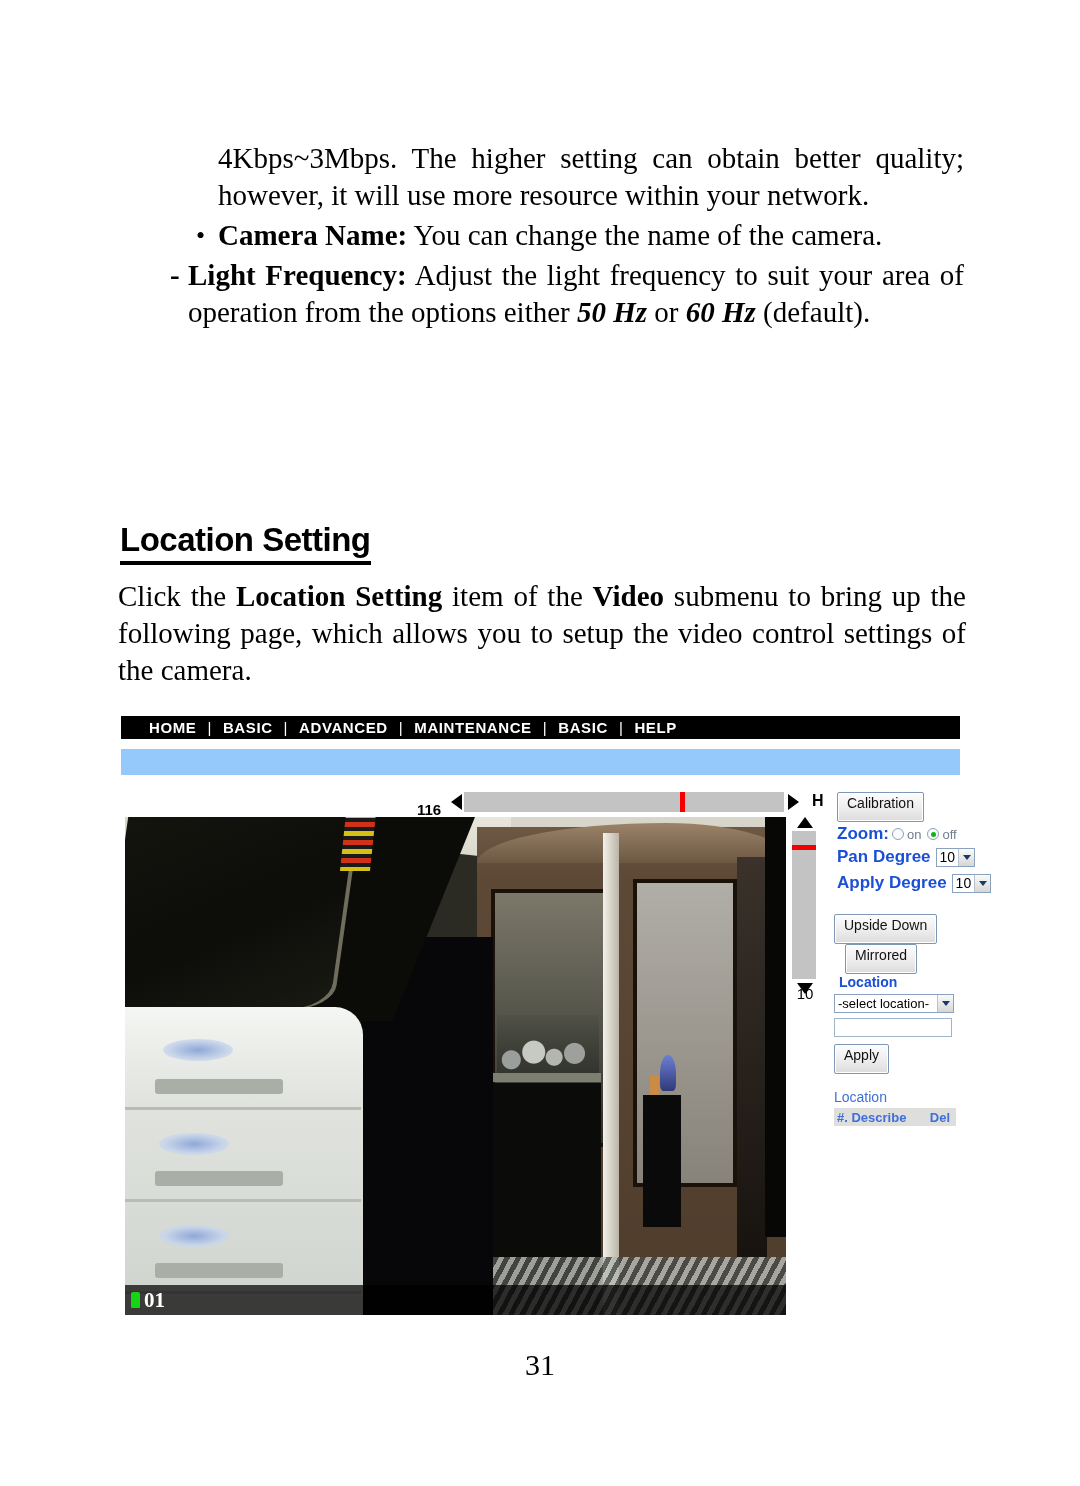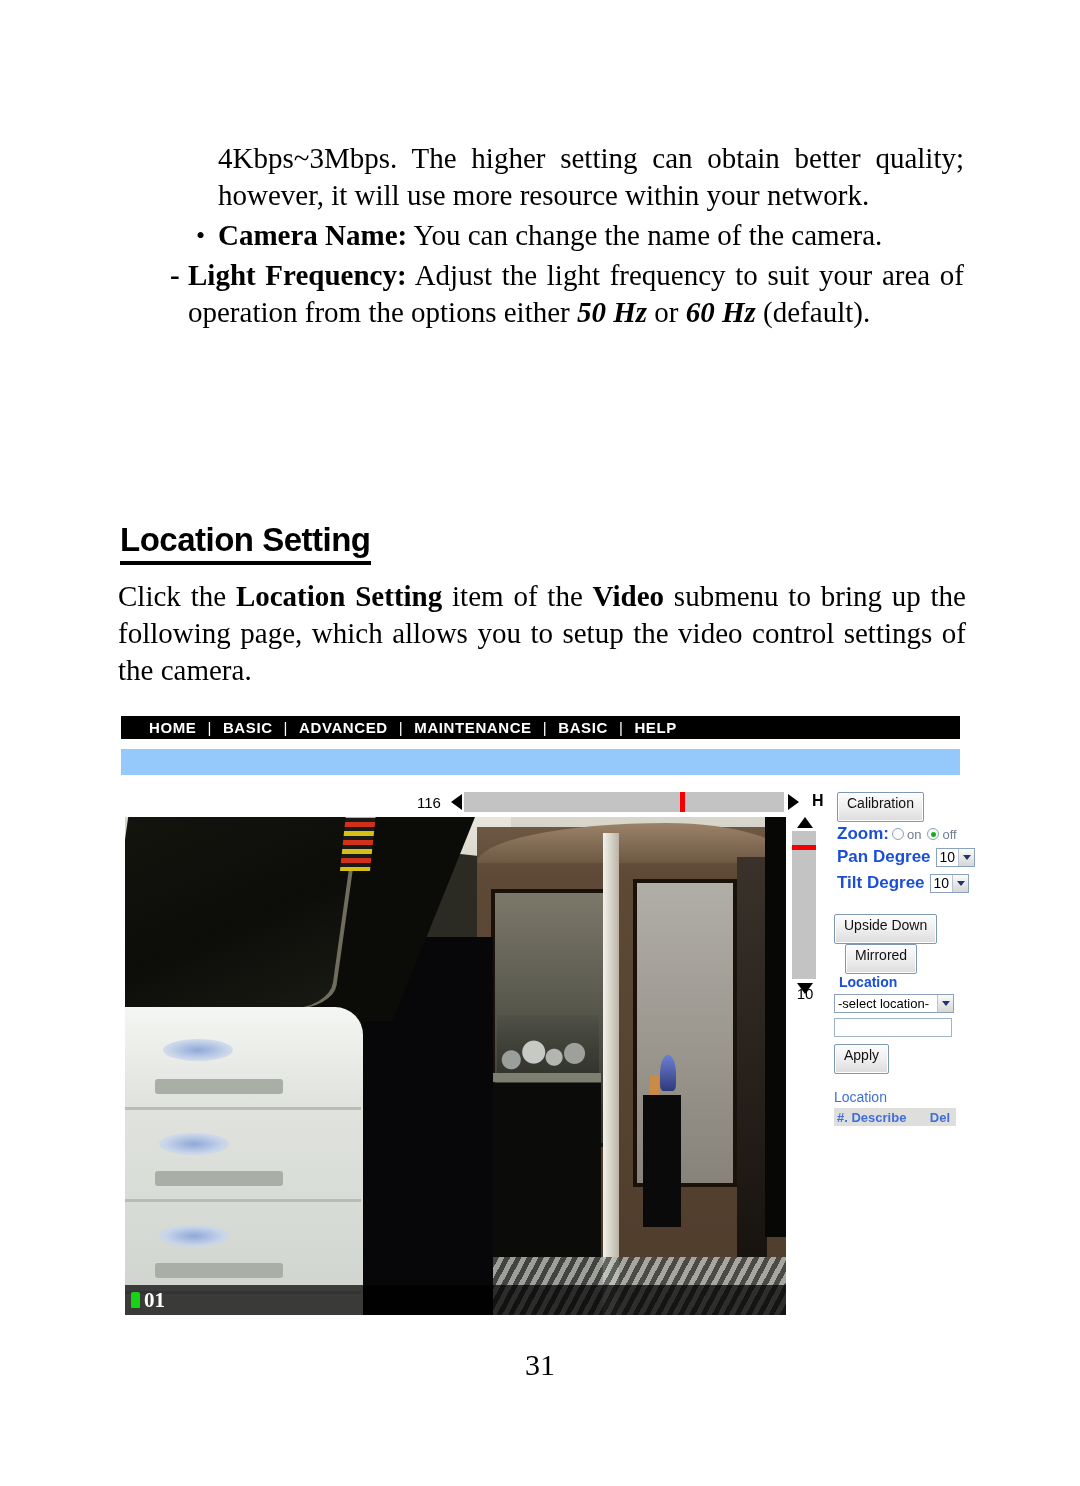--- a/index.html
+++ b/index.html
@@ -144,25 +144,25 @@
   .hslider-row {
     position: absolute;
     left: 0;
     top: 74px;
     width: 700px;
     height: 26px;
   }
   .hslider-value {
     position: absolute;
     left: 296px;
-    top: 4px;
+    top: 11px;
     font-family: "Liberation Sans", sans-serif;
     font-size: 15px;
     color: #000;
-    font-weight: normal;
+    font-weight: bold;
   }
   .tri-left {
     position: absolute;
     left: 330px; top: 4px;
     width: 0; height: 0;
     border-top: 8px solid transparent;
     border-bottom: 8px solid transparent;
     border-right: 11px solid #000;
   }
   .htrack {
@@ -698,21 +698,21 @@
       <span class="lbl-blue">Pan Degree</span>
       <span class="select">
         <span class="sel-val">10</span>
         <span class="sel-arrow">
             <span class="caret"></span>
           </span>
       </span>
     </div>
 
     <div class="deg-row tilt">
-      <span class="lbl-blue">Tilt Degree</span>
+      <span class="lbl-blue">Apply Degree</span>
       <span class="select">
         <span class="sel-val">10</span>
         <span class="sel-arrow">
             <span class="caret"></span>
           </span>
       </span>
     </div>
 
     <button class="btn btn-upside">Upside Down</button>
     <button class="btn btn-mirrored">Mirrored</button>

